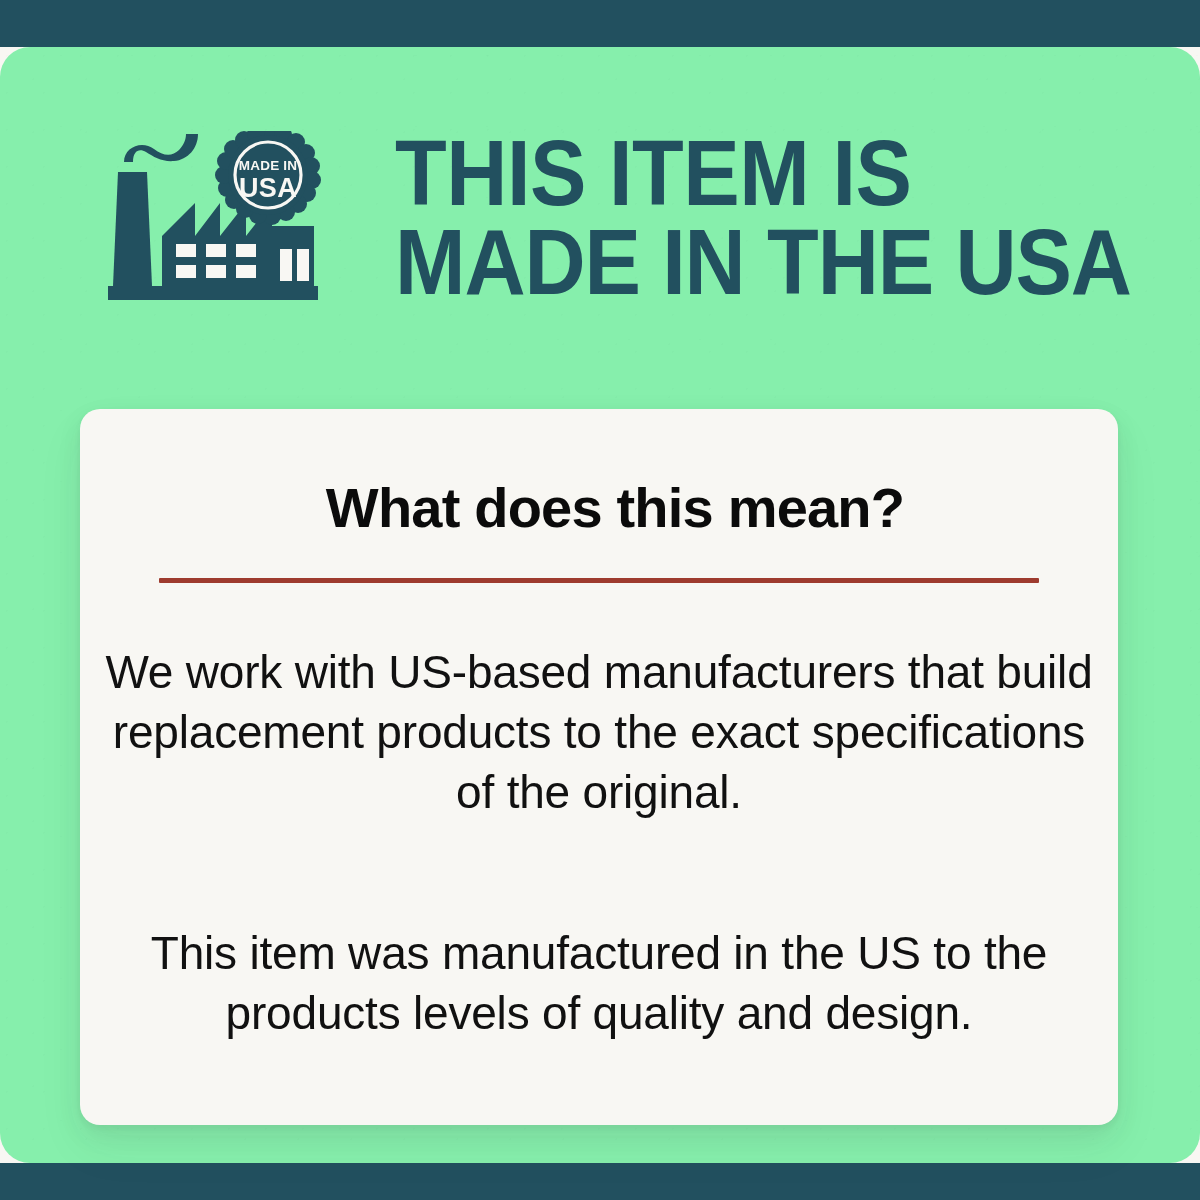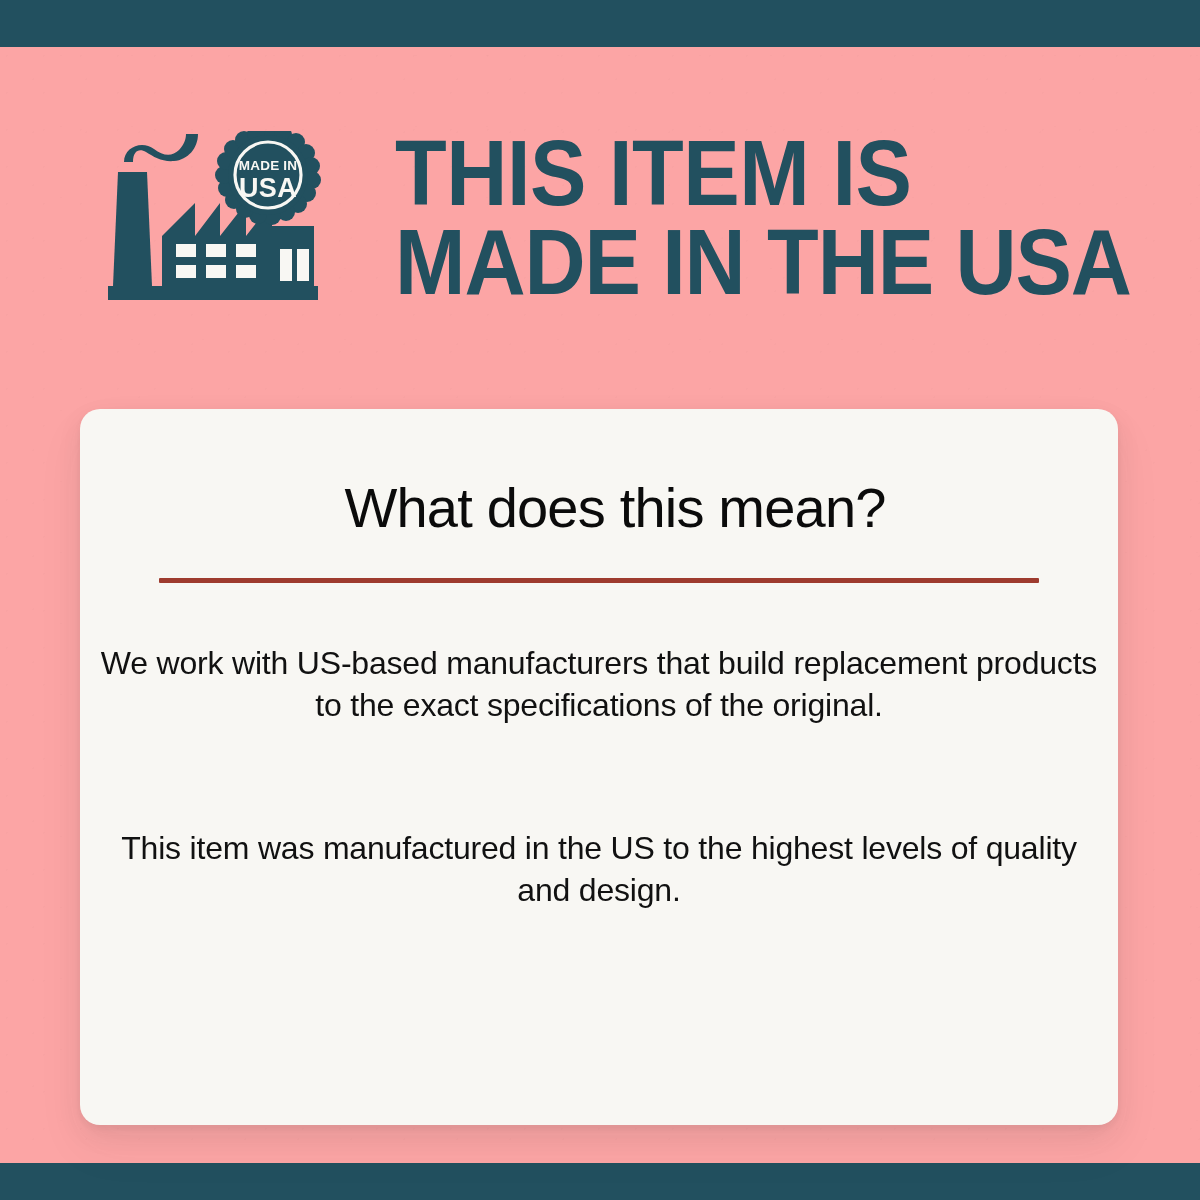--- a/index.html
+++ b/index.html
@@ -30,21 +30,22 @@
     width: 100%;
     background: #22505F;
     flex: 0 0 auto;
   }
   .band-top    { height: 47px; }
   .band-bottom { height: 37px; }
 
   .stage {
     flex: 1 1 auto;
     position: relative;
-    background: #fca5a5;
+    background: #86efac;
+    border-radius: 30px;
   }
 
   
   .stage::after {
     content: "";
     position: absolute;
     inset: 0;
     pointer-events: none;
     background:
       radial-gradient(circle at 18% 24%, rgba(0,0,0,.012) 0 1px, transparent 1px),
@@ -109,21 +110,21 @@
       0 10px 26px rgba(60,60,60,.075),
       0 22px 50px rgba(60,60,60,.055);
     z-index: 1;
     padding: 0;
     overflow: hidden;
   }
 
   .card-heading {
     text-align: center;
     color: #0B0B0B;
-    font-weight: 400;
+    font-weight: 700;
     font-size: 56px;
     line-height: 1;
     letter-spacing: -0.8px;
     margin-top: 71px;
     padding-left: 32px;
   }
 
   .divider {
     height: 5px;
     background: #9E3B2E;
@@ -133,21 +134,21 @@
   }
 
   .body-copy {
     margin-top: 60px;
     padding: 0 18px;
   }
 
   .paragraph {
     text-align: center;
     color: #111111;
-    font-size: 32px;
+    font-size: 46px;
     line-height: 1.30;
     letter-spacing: -0.2px;
     font-weight: 400;
   }
 
   .paragraph + .paragraph { margin-top: 102px; }
 </style>
 </head>
 <body>
 
@@ -230,21 +231,21 @@
     </div>
 
     <div class="card">
 
       <div class="card-heading">What does this mean?</div>
 
       <div class="divider"></div>
 
       <div class="body-copy">
         <p class="paragraph">We work with US-based manufacturers that build replacement products to the exact specifications of the original.</p>
-        <p class="paragraph">This item was manufactured in the US to the highest levels of quality and design.</p>
+        <p class="paragraph">This item was manufactured in the US to the products levels of quality and design.</p>
       </div>
 
     </div>
 
   </div>
 
   <div class="band band-bottom"></div>
 
 </div>
 

